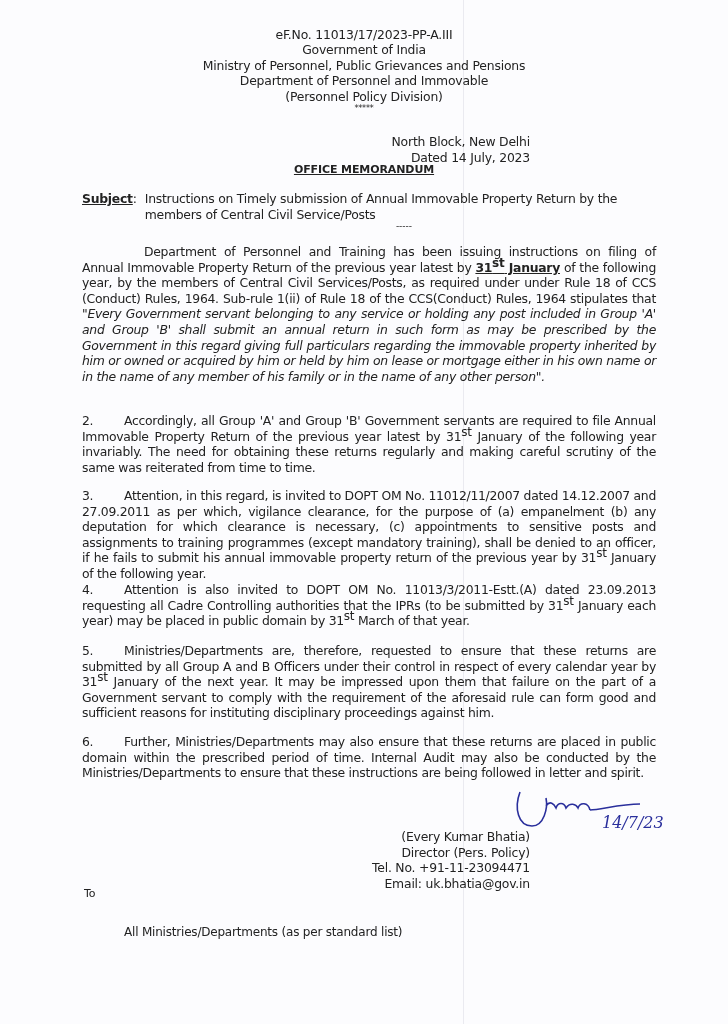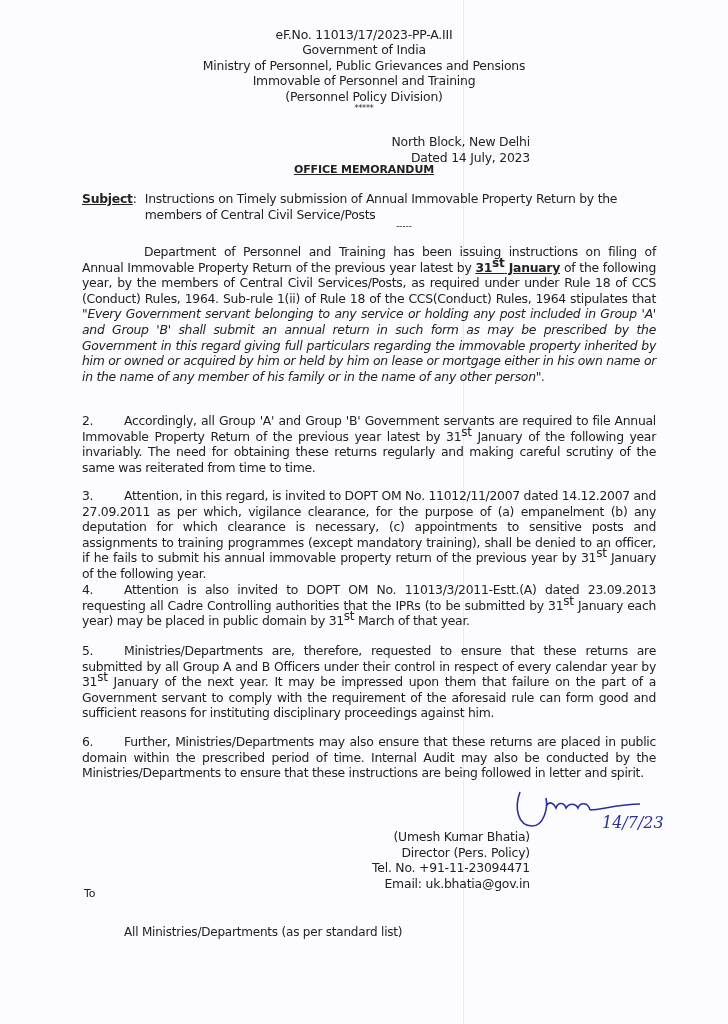--- a/index.html
+++ b/index.html
@@ -34,21 +34,21 @@
 </head>
 <body>
 
 <div class="page">
   <div class="fold"></div>
 
   <div class="header">
     <div>eF.No. 11013/17/2023-PP-A.III</div>
     <div>Government of India</div>
     <div>Ministry of Personnel, Public Grievances and Pensions</div>
-    <div>Immovable of Personnel and Training</div>
+    <div>Department of Personnel and Immovable</div>
     <div>(Personnel Policy Division)</div>
     <div class="stars">*****</div>
   </div>
 
   <div class="place">
     <div>North Block, New Delhi</div>
     <div>Dated 14 July, 2023</div>
   </div>
 
   <div class="om-title">OFFICE MEMORANDUM</div>
@@ -84,21 +84,21 @@
   <div class="para" style="top:734px;">
     <span class="num">6.</span><span>Further, Ministries/Departments may also ensure that these returns are placed in public domain within the prescribed period of time. Internal Audit may also be conducted by the Ministries/Departments to ensure that these instructions are being followed in letter and spirit.</span>
   </div>
 
   <svg class="sig" viewBox="0 0 210 50">
     <path d="M20 4 C 14 20, 18 38, 32 38 C 44 38, 48 20, 46 10 M 46 18 C 50 12, 54 16, 56 20 C 58 14, 64 14, 66 20 C 70 14, 76 16, 78 20 C 80 14, 88 14, 90 22 M 90 22 C 100 22, 120 16, 140 16" stroke="#2a2f9c" stroke-width="1.6" fill="none"></path>
     <text x="102" y="40" font-size="16" fill="#2a2f9c" font-family="DejaVu Serif, serif" font-style="italic">14/7/23</text>
   </svg>
 
   <div class="sig-block">
-    <div>(Umesh Kumar Bhatia)</div>
+    <div>(Every Kumar Bhatia)</div>
     <div>Director (Pers. Policy)</div>
     <div>Tel. No. +91-11-23094471</div>
     <div>Email: uk.bhatia@gov.in</div>
   </div>
 
   <div class="to">To</div>
   <div class="to-line">All Ministries/Departments (as per standard list)</div>
 </div>
 
 </body></html>

